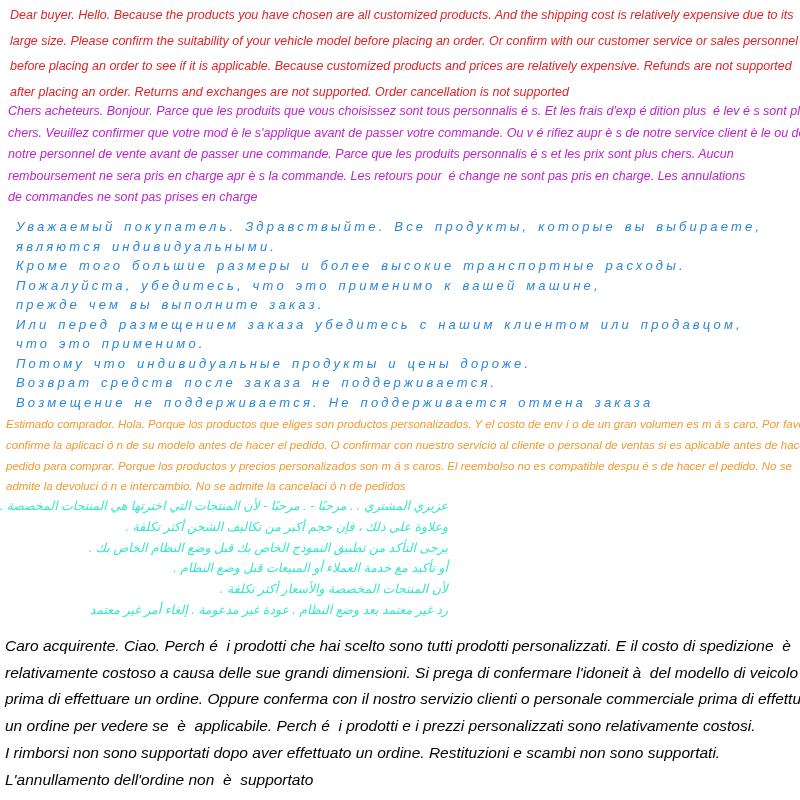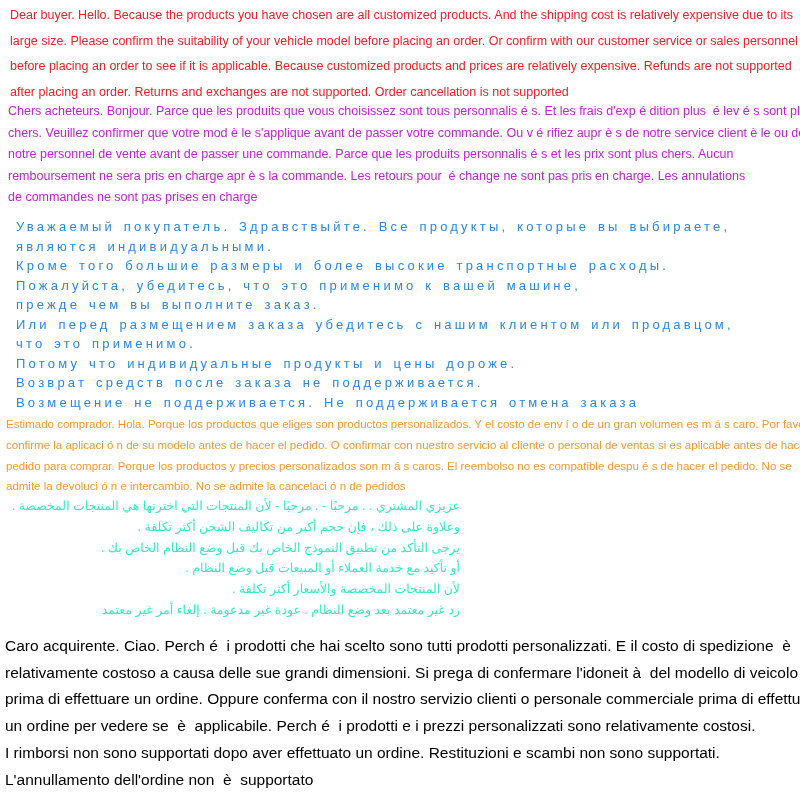--- a/index.html
+++ b/index.html
@@ -12,20 +12,21 @@
     width: 800px;
     height: 800px;
     background: #ffffff;
     overflow: hidden;
     font-family: "Liberation Sans", sans-serif;
   }
   .notice {
     position: absolute;
     white-space: pre;
     font-family: "Liberation Sans", sans-serif;
+    font-style: italic;
   }
   #notice-english {
     left: 10px;
     top: 3px;
     font-size: 12.5px;
     line-height: 25.5px;
   }
   #notice-french {
     left: 8px;
     top: 101px;
@@ -40,21 +41,21 @@
     letter-spacing: 3.2px;
     word-spacing: 2px;
   }
   #notice-spanish {
     left: 6px;
     top: 414px;
     font-size: 11.5px;
     line-height: 20.8px;
   }
   #notice-arabic {
-    left: 12px;
+    left: 0px;
     top: 496px;
     width: 448px;
     font-size: 12.5px;
     line-height: 20.8px;
   }
   #notice-italian {
     left: 5px;
     top: 633px;
     font-size: 15.5px;
     line-height: 26.7px;

